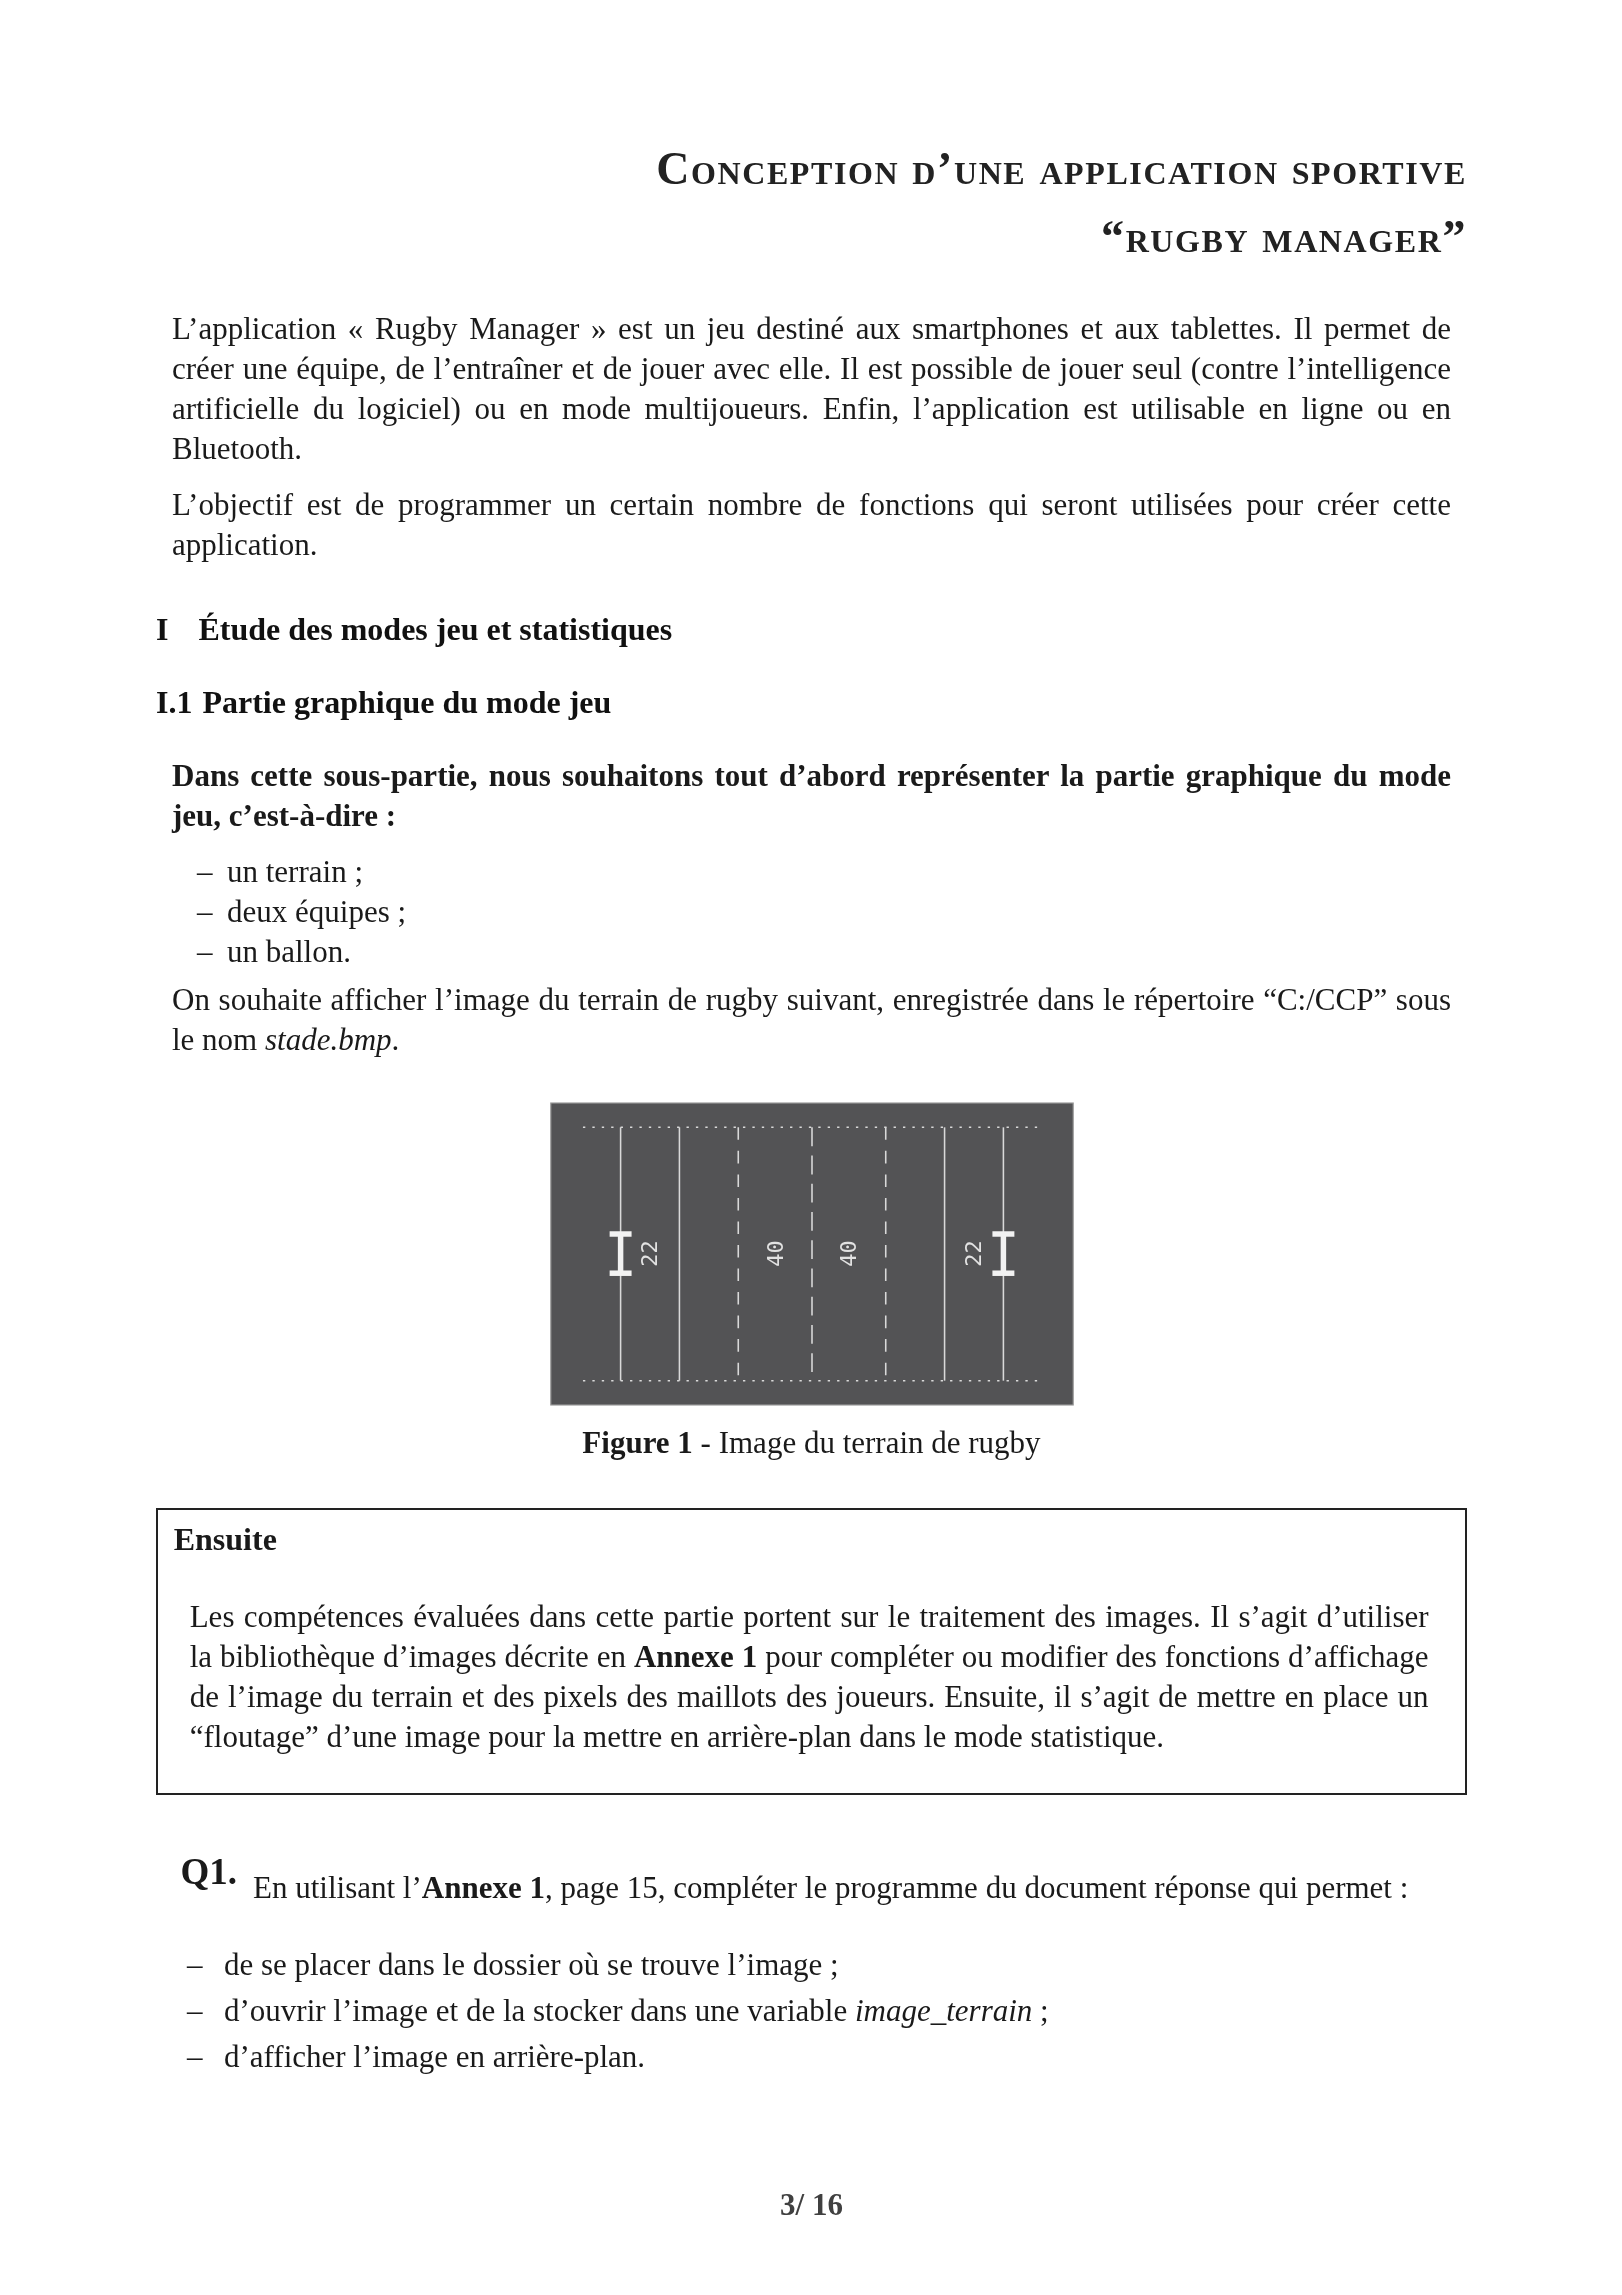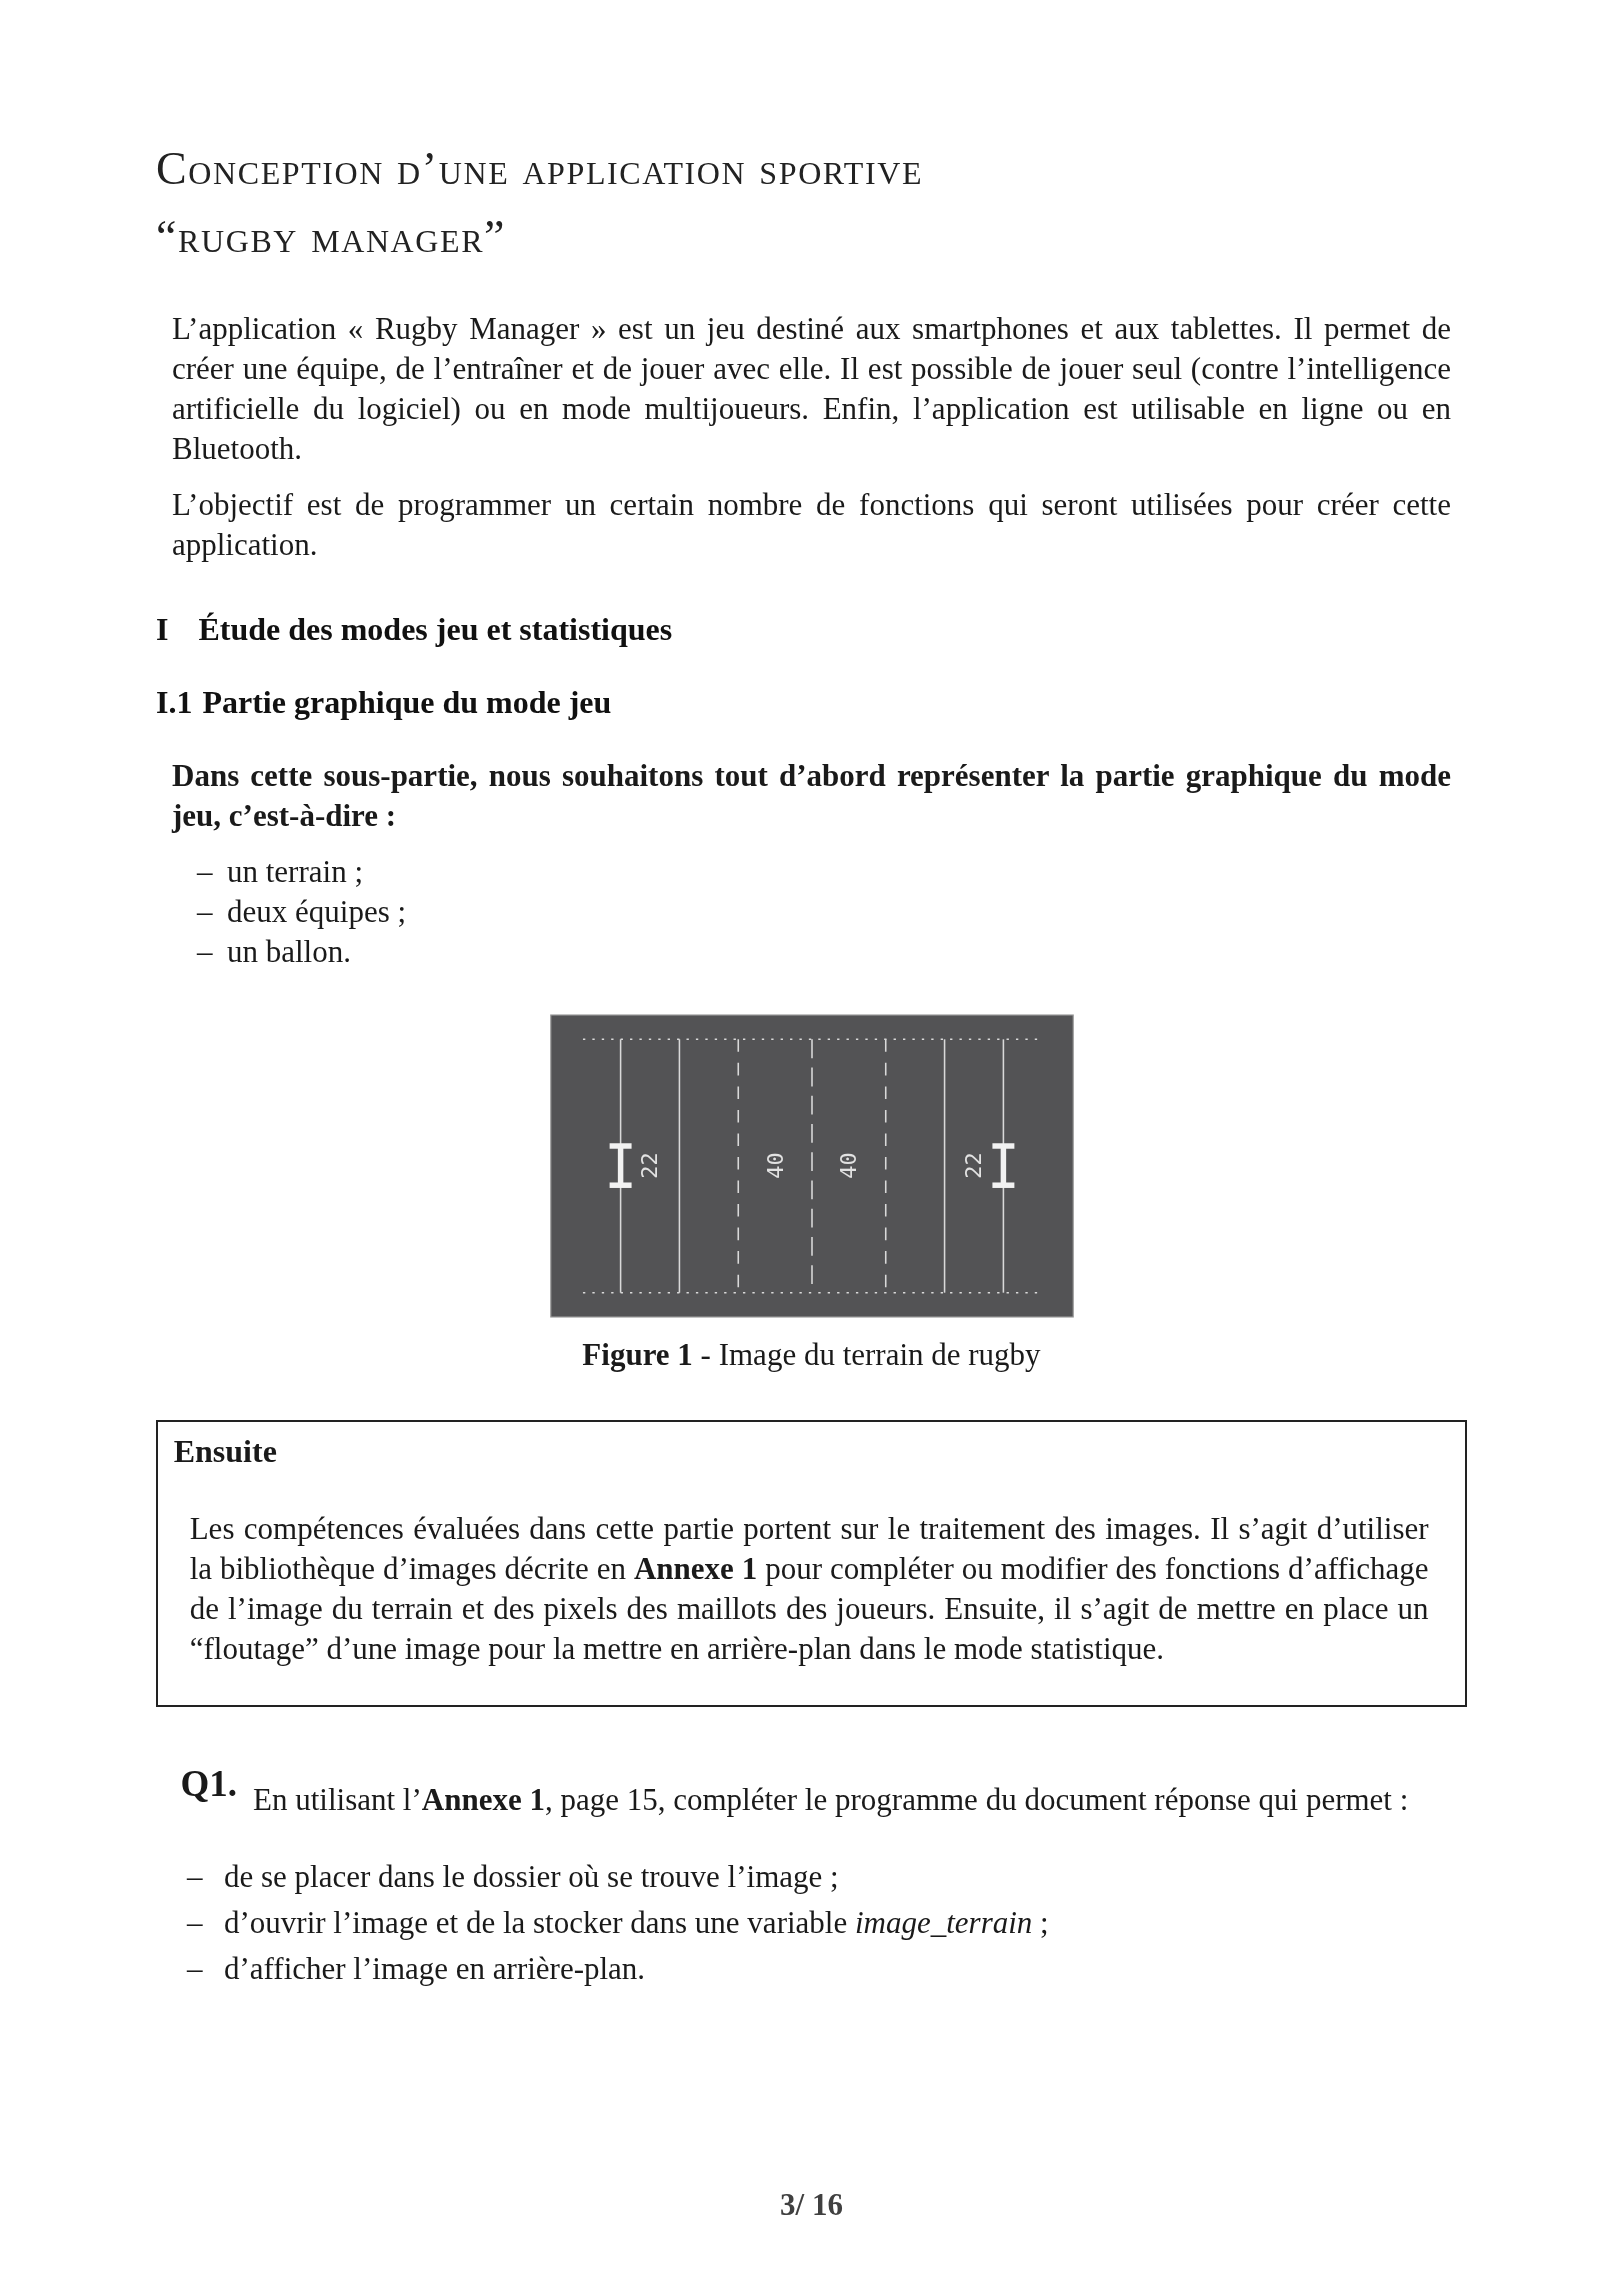--- a/index.html
+++ b/index.html
@@ -9,22 +9,22 @@
     height: 2295px;
     margin: 0 auto;
     background: #ffffff;
     position: relative;
     font-family: "Liberation Serif", "DejaVu Serif", serif;
     color: #1a1a1a;
   }
   .content { width: 1311px; margin: 0 auto; padding-top: 135px; }
 
   .title-block {
-    text-align: left;
-    font-weight: normal;
+    text-align: right;
+    font-weight: bold;
     font-variant: small-caps;
     font-size: 46px;
     line-height: 68px;
     letter-spacing: 1.6px;
     color: #222;
   }
 
   .body-text {
     font-size: 31px;
     line-height: 40px;
@@ -117,20 +117,21 @@
       <div class="dash-item">
         <span class="dash-marker">–</span>
         <span class="dash-text">deux équipes ;</span>
       </div>
       <div class="dash-item">
         <span class="dash-marker">–</span>
         <span class="dash-text">un ballon.</span>
       </div>
     </div>
 
+    <p class="body-text stade-para"><span>On souhaite afficher l’image du terrain de rugby suivant, enregistrée dans le répertoire “C:/CCP” sous le nom </span><em>stade.bmp</em><span>.</span></p>
 
     <figure class="field-figure" style="margin-left:0;margin-right:0;">
       <svg class="field-svg" width="524" height="304" viewBox="0 0 668 387">
         <rect x="1" y="1" width="666" height="385" stroke="#9a9a9a" stroke-width="1.5" fill="#535355"></rect>
         <g stroke-width="2" fill="none" stroke="#d9d9d9">
           <line x1="42" y1="32" x2="626" y2="32" stroke-dasharray="3 9"></line>
           <line x1="42" y1="355" x2="626" y2="355" stroke-dasharray="3 9"></line>
           <line x1="90" y1="32" x2="90" y2="355"></line>
           <line x1="165" y1="32" x2="165" y2="355"></line>
           <line x1="240" y1="32" x2="240" y2="355" stroke-dasharray="16 14"></line>

